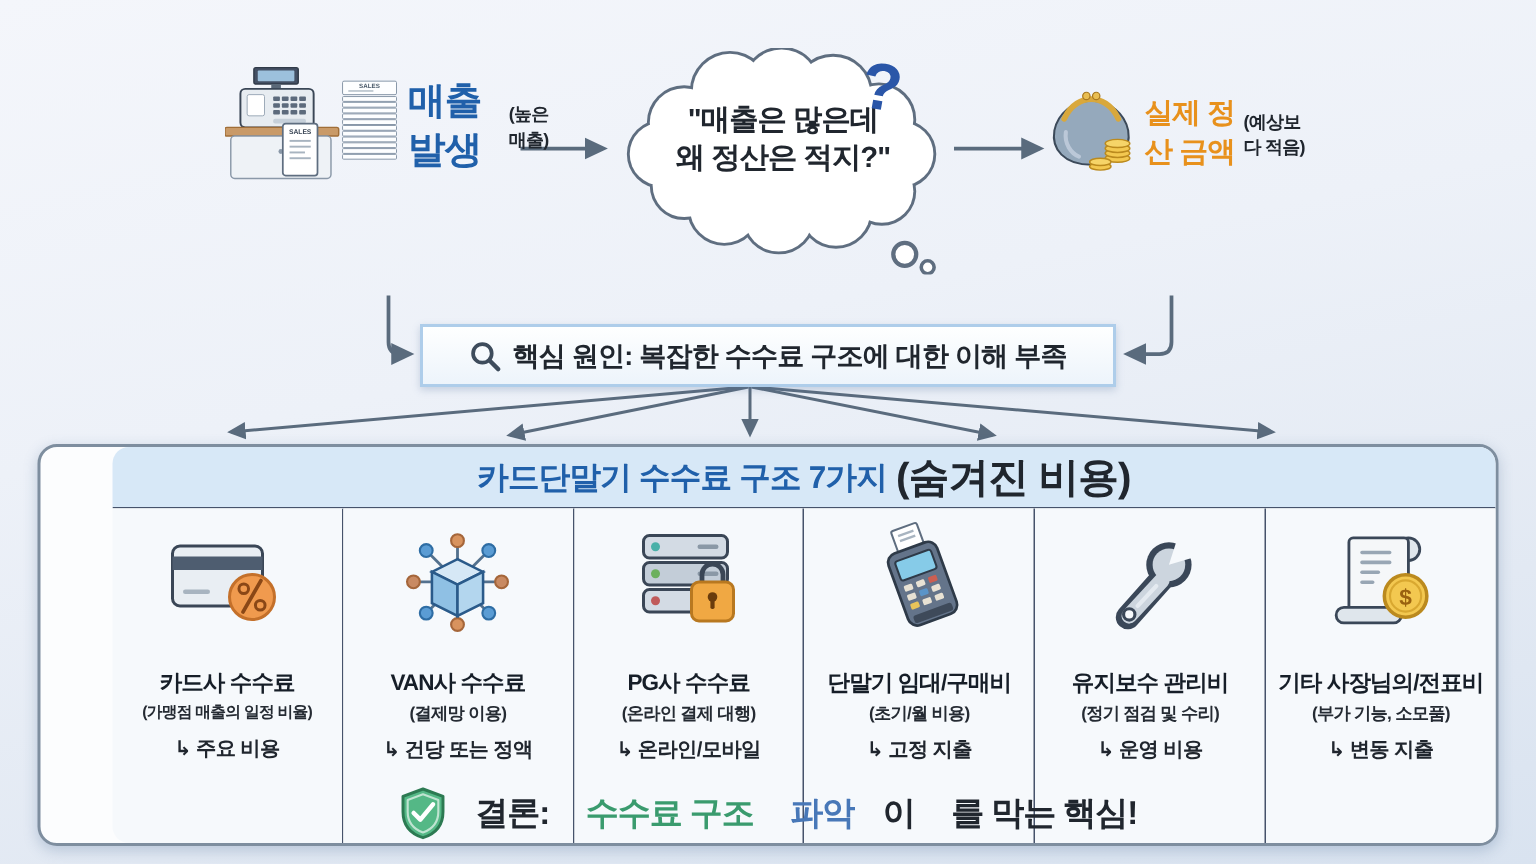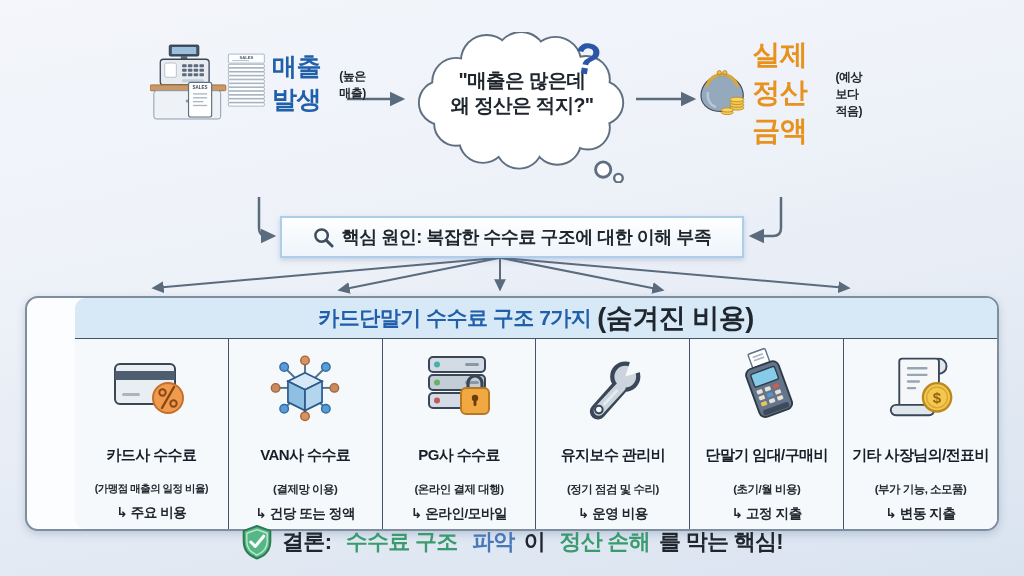--- a/index.html
+++ b/index.html
@@ -24,44 +24,44 @@
   #cause-bar{
     left:280px;top:216px;width:464px;height:42px;box-sizing:border-box;
     display:flex;align-items:center;justify-content:center;gap:8px;
     background:linear-gradient(180deg,#feffff,#edf4fb);
     border:2px solid #aecdea;border-radius:0;
     box-shadow:0 2px 5px rgba(90,120,160,.28);
   }
   #cause-text{font-weight:bold;font-size:18px;color:#20262e;letter-spacing:-0.5px;white-space:nowrap;}
   
   #fee-box{
-    left:25px;top:296px;width:974px;height:235px;box-sizing:border-box;
+    left:25px;top:296px;width:974px;height:268px;box-sizing:border-box;
     background:#fcfdfe;border:2px solid #7e8e9f;border-radius:13px;
     box-shadow:0 3px 9px rgba(80,110,150,.28);
     display:flex;flex-direction:column;padding-left:48px;
   }
   #fee-header{
     height:40px;flex:0 0 40px;background:#d7e8f7;border-bottom:1.5px solid #46536b;
     border-radius:11px 11px 0 0;display:flex;align-items:center;justify-content:center;gap:6px;
   }
   #fee-title-main{font-weight:bold;font-size:21px;color:#2060aa;letter-spacing:-0.5px;}
   #fee-title-sub{font-weight:bold;font-size:27px;color:#20262e;letter-spacing:-0.5px;}
   #fee-cols{flex:1;display:flex;}
   .fee-col{flex:1;border-right:1.5px solid #46536b;background:#f6f9fc;display:flex;flex-direction:column;align-items:center;padding-top:5px;box-sizing:border-box;min-width:0;}
   .fee-col:last-child{border-right:none;border-radius:0 0 11px 0;}
   .fee-col:first-child{border-radius:0 0 0 11px;}
   .fee-icon{height:84px;display:flex;align-items:center;justify-content:center;}
   .fee-name{font-weight:bold;font-size:15px;color:#161e28;letter-spacing:-0.6px;white-space:nowrap;margin-top:18px;}
   .fee-col:nth-child(7) .fee-name{font-size:12.5px;}
-  .fee-desc{font-weight:bold;font-size:11.5px;color:#252b33;letter-spacing:-0.5px;white-space:nowrap;margin-top:17px;}
+  .fee-desc{font-weight:bold;font-size:11.5px;color:#252b33;letter-spacing:-0.5px;white-space:nowrap;margin-top:3px;}
   .fee-col:nth-child(1) .fee-desc{font-size:10.5px;}
   .fee-note{font-weight:bold;font-size:13.5px;color:#20262e;letter-spacing:-0.4px;margin-top:8px;white-space:nowrap;}
   
   #conclusion{
-    left:0;top:522px;width:1024px;height:40px;display:flex;align-items:center;justify-content:center;gap:9px;
+    left:0;top:522px;width:1024px;height:40px;display:flex;align-items:center;justify-content:center;gap:19px;
   }
   #conclusion .c-text{font-weight:bold;font-size:22px;letter-spacing:-0.7px;white-space:pre;}
   .c-dark{color:#20262e;} .c-green{color:#3a9b6e;} .c-blue{color:#4878b8;}
   svg{display:block;}
 </style>
 </head>
 <body>
 
 <div id="canvas">
 
@@ -196,21 +196,21 @@
         <ellipse cx="97" cy="84" rx="15" ry="5" fill="#f3c850" stroke="#bb8a1e" stroke-width="1.8"></ellipse>
         <ellipse cx="97" cy="78" rx="15" ry="5" fill="#f3c850" stroke="#bb8a1e" stroke-width="1.8"></ellipse>
         <ellipse cx="97" cy="72" rx="15" ry="5" fill="#f3c850" stroke="#bb8a1e" stroke-width="1.8"></ellipse>
         <ellipse cx="97" cy="66" rx="15" ry="5" fill="#f6d468" stroke="#bb8a1e" stroke-width="1.8"></ellipse>
       </g>
       <g>
         <ellipse cx="76" cy="94" rx="13" ry="4.5" fill="#f3c850" stroke="#bb8a1e" stroke-width="1.8"></ellipse>
         <ellipse cx="76" cy="88.5" rx="13" ry="4.5" fill="#f6d468" stroke="#bb8a1e" stroke-width="1.8"></ellipse>
       </g>
     </svg>
-    <div class="t-title orange" style="font-size:28px;">실제 정산 금액</div>
+    <div class="t-title orange" style="font-size:19px;">실제 정산 금액</div>
     <div class="t-sub">(예상보다 적음)</div>
   </div>
 
   <div class="abs" id="cause-bar">
     <svg width="21" height="21" viewBox="0 0 22 22">
       <circle cx="9" cy="9" r="6.5" fill="none" stroke="#3e4c5c" stroke-width="2.6"></circle>
       <path d="M14,14 L20,20" stroke="#3e4c5c" stroke-width="3" stroke-linecap="round"></path>
     </svg>
     <span id="cause-text">핵심 원인: 복잡한 수수료 구조에 대한 이해 부족</span>
   </div>
@@ -288,37 +288,20 @@
             <rect x="48.6" y="44" width="2.8" height="7" rx="1.2" fill="#6a3c0c"></rect>
           </svg>
         </div>
         <div class="fee-name">PG사 수수료</div>
         <div class="fee-desc">(온라인 결제 대행)</div>
         <div class="fee-note">↳ 온라인/모바일</div>
       </div>
 
       <div class="fee-col">
         <div class="fee-icon">
-          <svg width="68" height="68" viewBox="0 0 72 72">
-            <path d="M20,63 L44,36" stroke="#3a4758" stroke-width="17" stroke-linecap="round"></path>
-            <circle cx="49" cy="26" r="16" fill="#3a4758"></circle>
-            <path d="M21,62 L44,37" stroke="#ccd5de" stroke-width="11" stroke-linecap="round"></path>
-            <circle cx="49" cy="26" r="11.5" fill="#ccd5de"></circle>
-            <path d="M49,26 L57,1 L79,17 Z" fill="#f6f9fc"></path>
-            <circle cx="21" cy="61" r="4" fill="#f6f9fc" stroke="#3a4758" stroke-width="2.2"></circle>
-            <path d="M27,55 L40,41" stroke="#e7edf3" stroke-width="3" stroke-linecap="round" opacity="0.9"></path>
-          </svg>
-        </div>
-        <div class="fee-name">유지보수 관리비</div>
-        <div class="fee-desc">(정기 점검 및 수리)</div>
-        <div class="fee-note">↳ 운영 비용</div>
-      </div>
-
-      <div class="fee-col">
-        <div class="fee-icon">
           <svg width="76" height="78" viewBox="0 0 84 84">
             <g transform="rotate(-20 42 42)">
               <rect x="34" y="2" width="20" height="18" rx="1.5" fill="#ffffff" stroke="#5f6e80" stroke-width="1.5"></rect>
               <rect x="38" y="6" width="12" height="1.8" fill="#a8b4c0"></rect>
               <rect x="38" y="10" width="12" height="1.8" fill="#a8b4c0"></rect>
               <rect x="24" y="18" width="38" height="56" rx="7" fill="#64748a" stroke="#2e3a48" stroke-width="2"></rect>
               <rect x="29" y="24" width="28" height="15" rx="2" fill="#86cbe8" stroke="#2e3a48" stroke-width="1.5"></rect>
               <g>
                 <rect x="29" y="43" width="6.5" height="4.5" rx="1" fill="#e8e2d4"></rect>
                   <rect x="38.5" y="43" width="6.5" height="4.5" rx="1" fill="#e8e2d4"></rect>
@@ -332,20 +315,37 @@
               </g>
               <rect x="28" y="66" width="30" height="6" rx="2" fill="#3e4a5a"></rect>
             </g>
           </svg>
         </div>
         <div class="fee-name">단말기 임대/구매비</div>
         <div class="fee-desc">(초기/월 비용)</div>
         <div class="fee-note">↳ 고정 지출</div>
       </div>
 
+      <div class="fee-col">
+        <div class="fee-icon">
+          <svg width="68" height="68" viewBox="0 0 72 72">
+            <path d="M20,63 L44,36" stroke="#3a4758" stroke-width="17" stroke-linecap="round"></path>
+            <circle cx="49" cy="26" r="16" fill="#3a4758"></circle>
+            <path d="M21,62 L44,37" stroke="#ccd5de" stroke-width="11" stroke-linecap="round"></path>
+            <circle cx="49" cy="26" r="11.5" fill="#ccd5de"></circle>
+            <path d="M49,26 L57,1 L79,17 Z" fill="#f6f9fc"></path>
+            <circle cx="21" cy="61" r="4" fill="#f6f9fc" stroke="#3a4758" stroke-width="2.2"></circle>
+            <path d="M27,55 L40,41" stroke="#e7edf3" stroke-width="3" stroke-linecap="round" opacity="0.9"></path>
+          </svg>
+        </div>
+        <div class="fee-name">유지보수 관리비</div>
+        <div class="fee-desc">(정기 점검 및 수리)</div>
+        <div class="fee-note">↳ 운영 비용</div>
+      </div>
+
 
       <div class="fee-col">
         <div class="fee-icon">
           <svg width="70" height="68" viewBox="0 0 74 72">
             <circle cx="56" cy="15" r="8" fill="#dfe6ec" stroke="#3a4758" stroke-width="2"></circle>
             <rect x="14" y="7" width="42" height="52" rx="3" fill="#f5f7f9" stroke="#3a4758" stroke-width="2"></rect>
             <rect x="22" y="16" width="22" height="2.5" rx="1.2" fill="#98a6b4"></rect>
             <rect x="22" y="23" width="22" height="2.5" rx="1.2" fill="#98a6b4"></rect>
             <rect x="22" y="30" width="14" height="2.5" rx="1.2" fill="#98a6b4"></rect>
             <rect x="22" y="37" width="10" height="2.5" rx="1.2" fill="#98a6b4"></rect>
@@ -366,17 +366,16 @@
   <div class="abs" id="conclusion">
     <svg width="32" height="36" viewBox="0 0 36 40">
       <path d="M18,2 L33,7.5 V19 C33,29.5 27.5,35.5 18,38.5 C8.5,35.5 3,29.5 3,19 V7.5 Z" fill="#54b886" stroke="#2c7a52" stroke-width="2.2" stroke-linejoin="round"></path>
       <path d="M18,6 L29.5,10.2 V19 C29.5,27 25.5,31.8 18,34.6 C10.5,31.8 6.5,27 6.5,19 V10.2 Z" fill="none" stroke="#bfe4d1" stroke-width="1.6" stroke-linejoin="round"></path>
       <path d="M11,20 L16,25 L25.5,13.5" stroke="#ffffff" stroke-width="3.4" fill="none" stroke-linecap="round" stroke-linejoin="round"></path>
     </svg>
     <span class="c-text c-dark">결론: </span>
       <span class="c-text c-green">수수료 구조 </span>
       <span class="c-text c-blue">파악</span>
       <span class="c-text c-dark">이 </span>
-      <span class="c-text c-green">정산 손해</span>
       <span class="c-text c-dark">를 막는 핵심!</span>
   </div>
 
 </div>
 
 </body></html>

